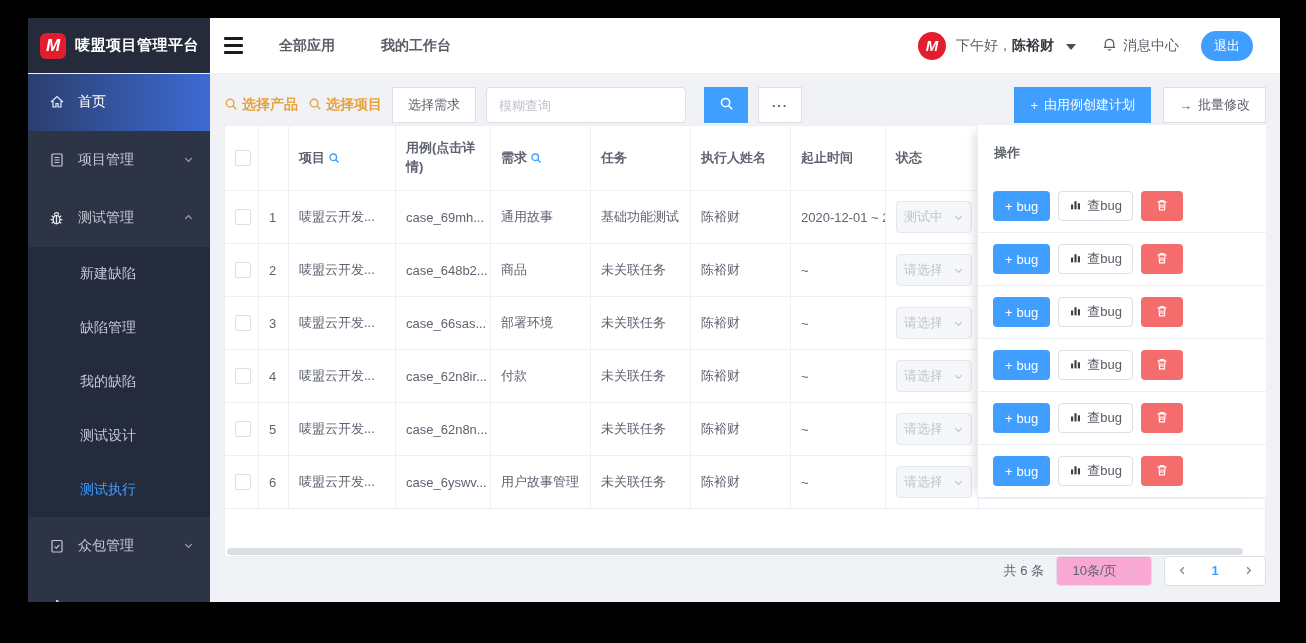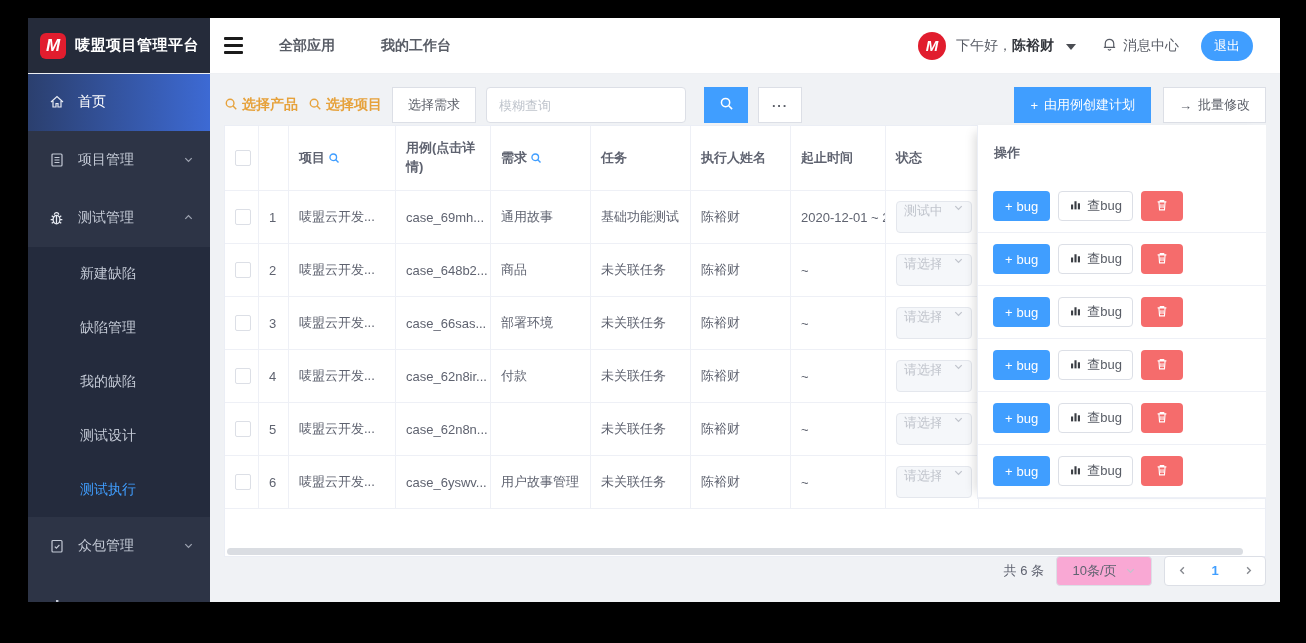--- a/index.html
+++ b/index.html
@@ -60,21 +60,21 @@
   .thead,.trow{display:grid;grid-template-columns:34px 30px 107px 95px 100px 100px 100px 95px 93px;}
   .thead>div{border-right:1px solid #eef0f6;border-bottom:1px solid #eef0f6;display:flex;align-items:center;
     padding:0 8px 0 10px;box-sizing:border-box;color:#5f6370;font-size:13px;font-weight:bold;height:65px;line-height:1.45;}
   .trow{border-bottom:1px solid #eef0f6;height:52px;}
   .trow>div{border-right:1px solid #eef0f6;display:flex;align-items:center;padding:0 6px 0 10px;box-sizing:border-box;
     color:#5f6370;font-size:13px;overflow:hidden;white-space:nowrap;}
   .cell-date{font-size:12px;}
   .checkbox{width:14px;height:14px;border:1px solid #dcdfe6;border-radius:2px;background:#fff;cursor:pointer;flex:none;}
   .q-icon{margin-left:3px;flex:none;display:flex;}
   .status-select{box-sizing:border-box;width:86px;height:32px;background:#f5f7fa;border:1px solid #e4e7ed;border-radius:4px;
-    display:flex;padding:0 7px;cursor:not-allowed;color:#c0c4cc;}
+    display:flex;align-items:center;padding:0 7px;cursor:not-allowed;color:#c0c4cc;}
   .status-select .sval{display:block;width:37px;overflow:hidden;white-space:nowrap;font-size:13px;}
   .status-select .schev{margin-left:auto;display:flex;}
 
   
   .ops{position:absolute;top:-1px;right:-1px;width:288px;background:#fff;z-index:3;border-left:1px solid #ebeef5;
     box-shadow:-9px 0 10px -7px rgba(0,0,0,.15);border-bottom:1px solid #ebeef5;}
   .ops-header{height:55px;display:flex;align-items:center;padding-left:16px;font-size:13px;font-weight:bold;color:#5f6370;}
   .ops-row{height:52px;display:flex;align-items:center;gap:8px;padding-left:15px;border-bottom:1px solid #eef0f6;}
   .btn-sm{box-sizing:border-box;height:30px;border-radius:4px;font-size:13px;display:inline-flex;align-items:center;
     justify-content:center;cursor:pointer;}

